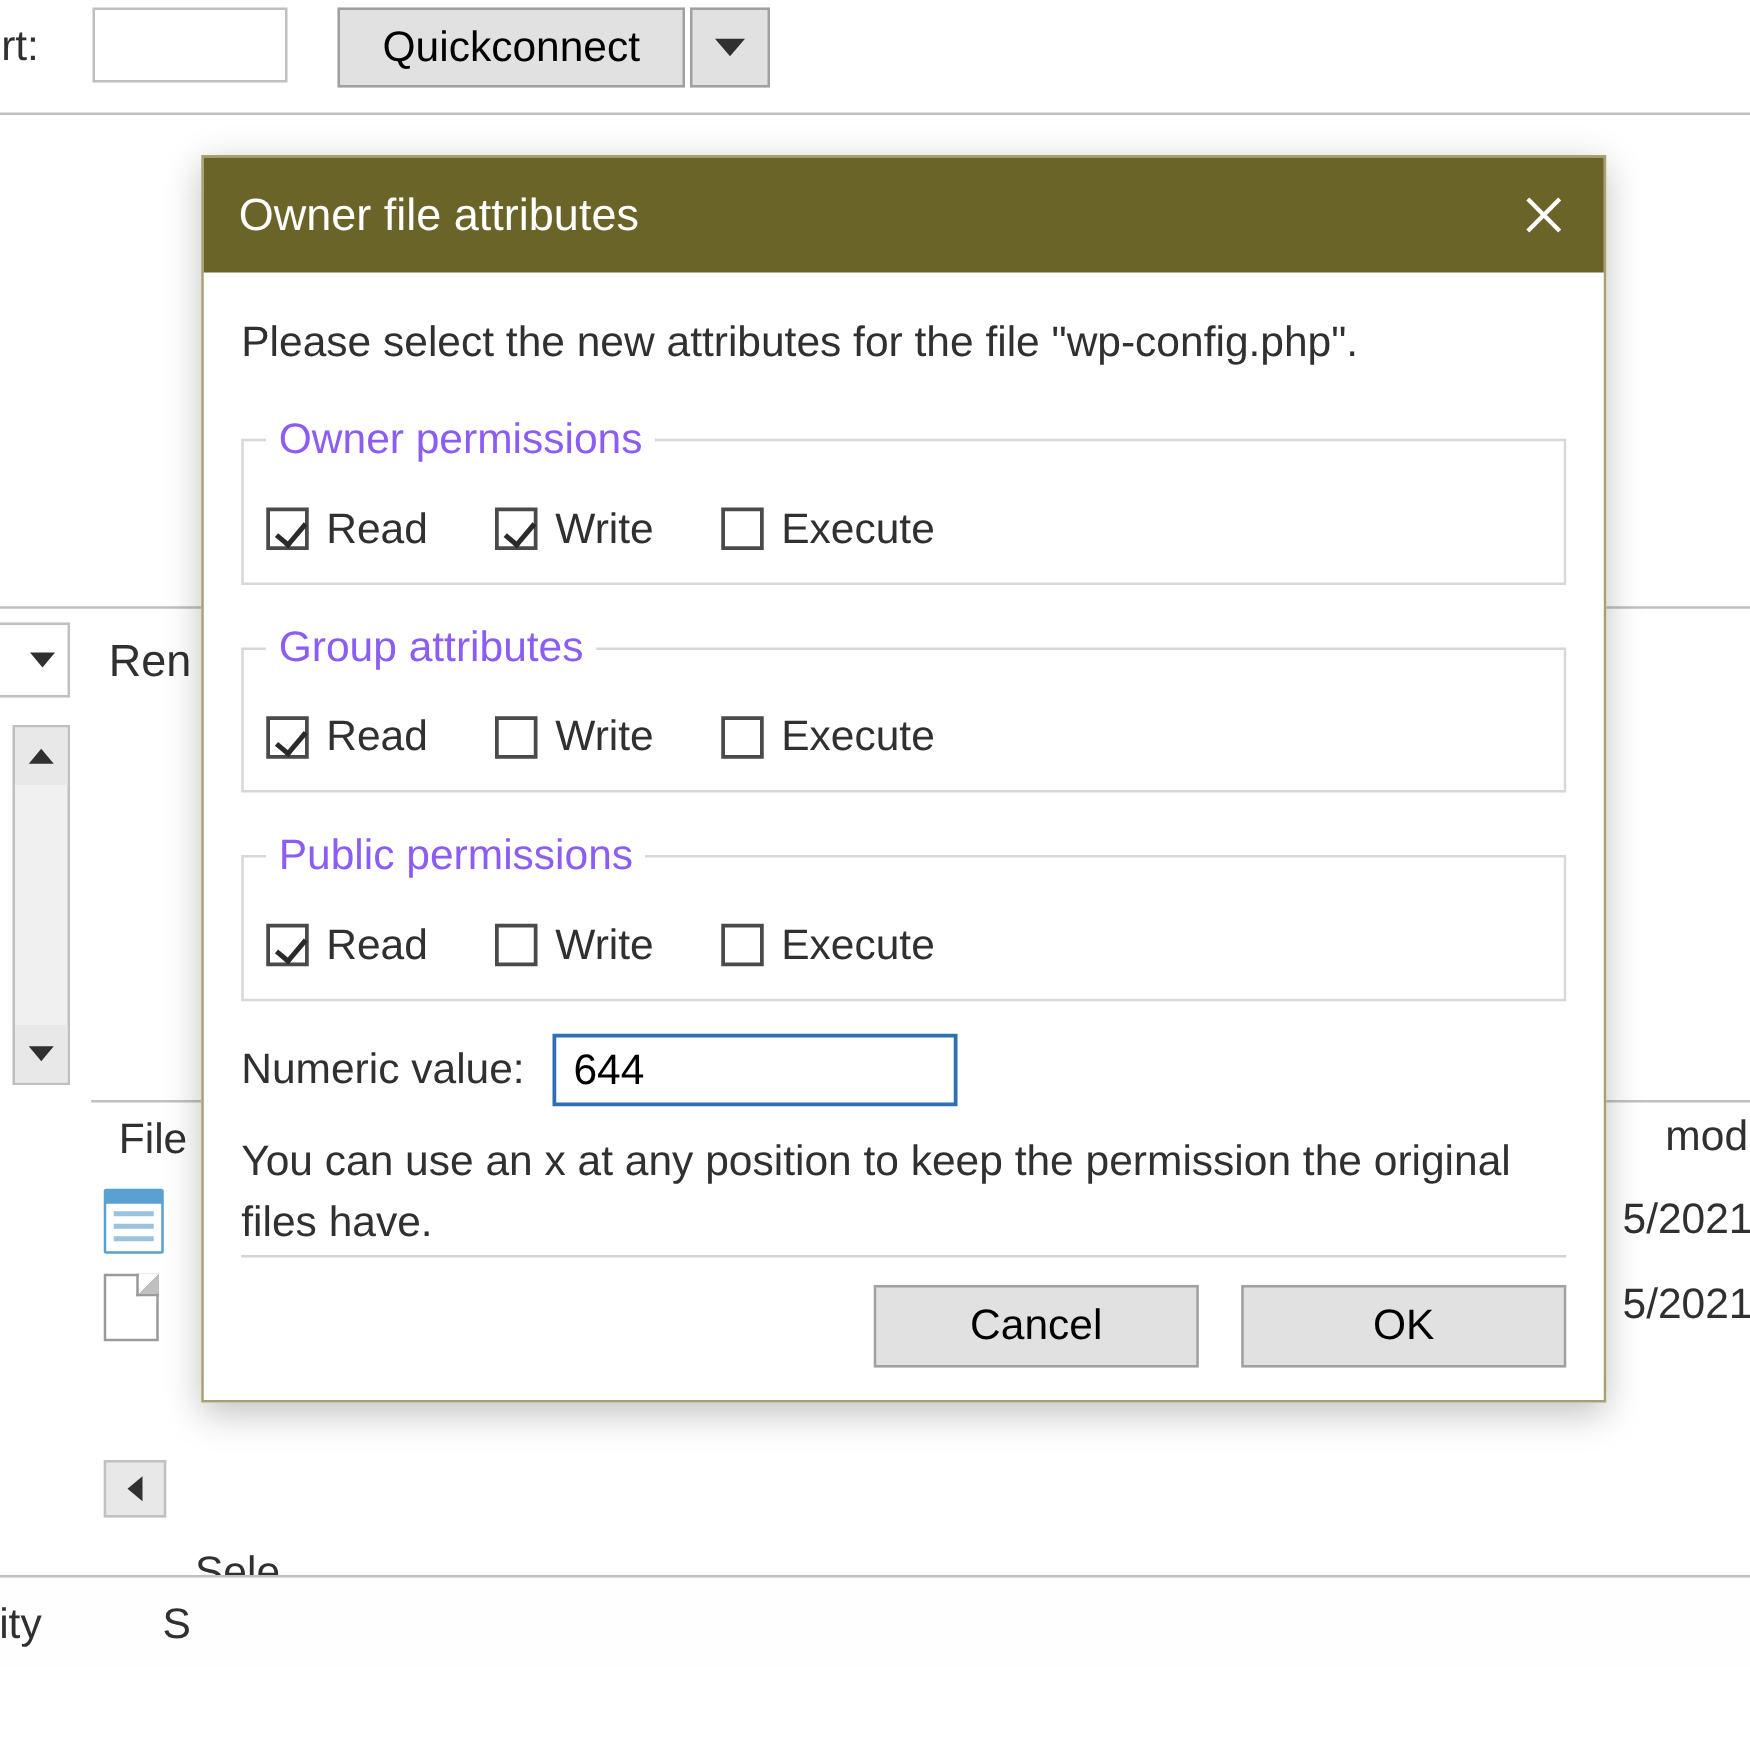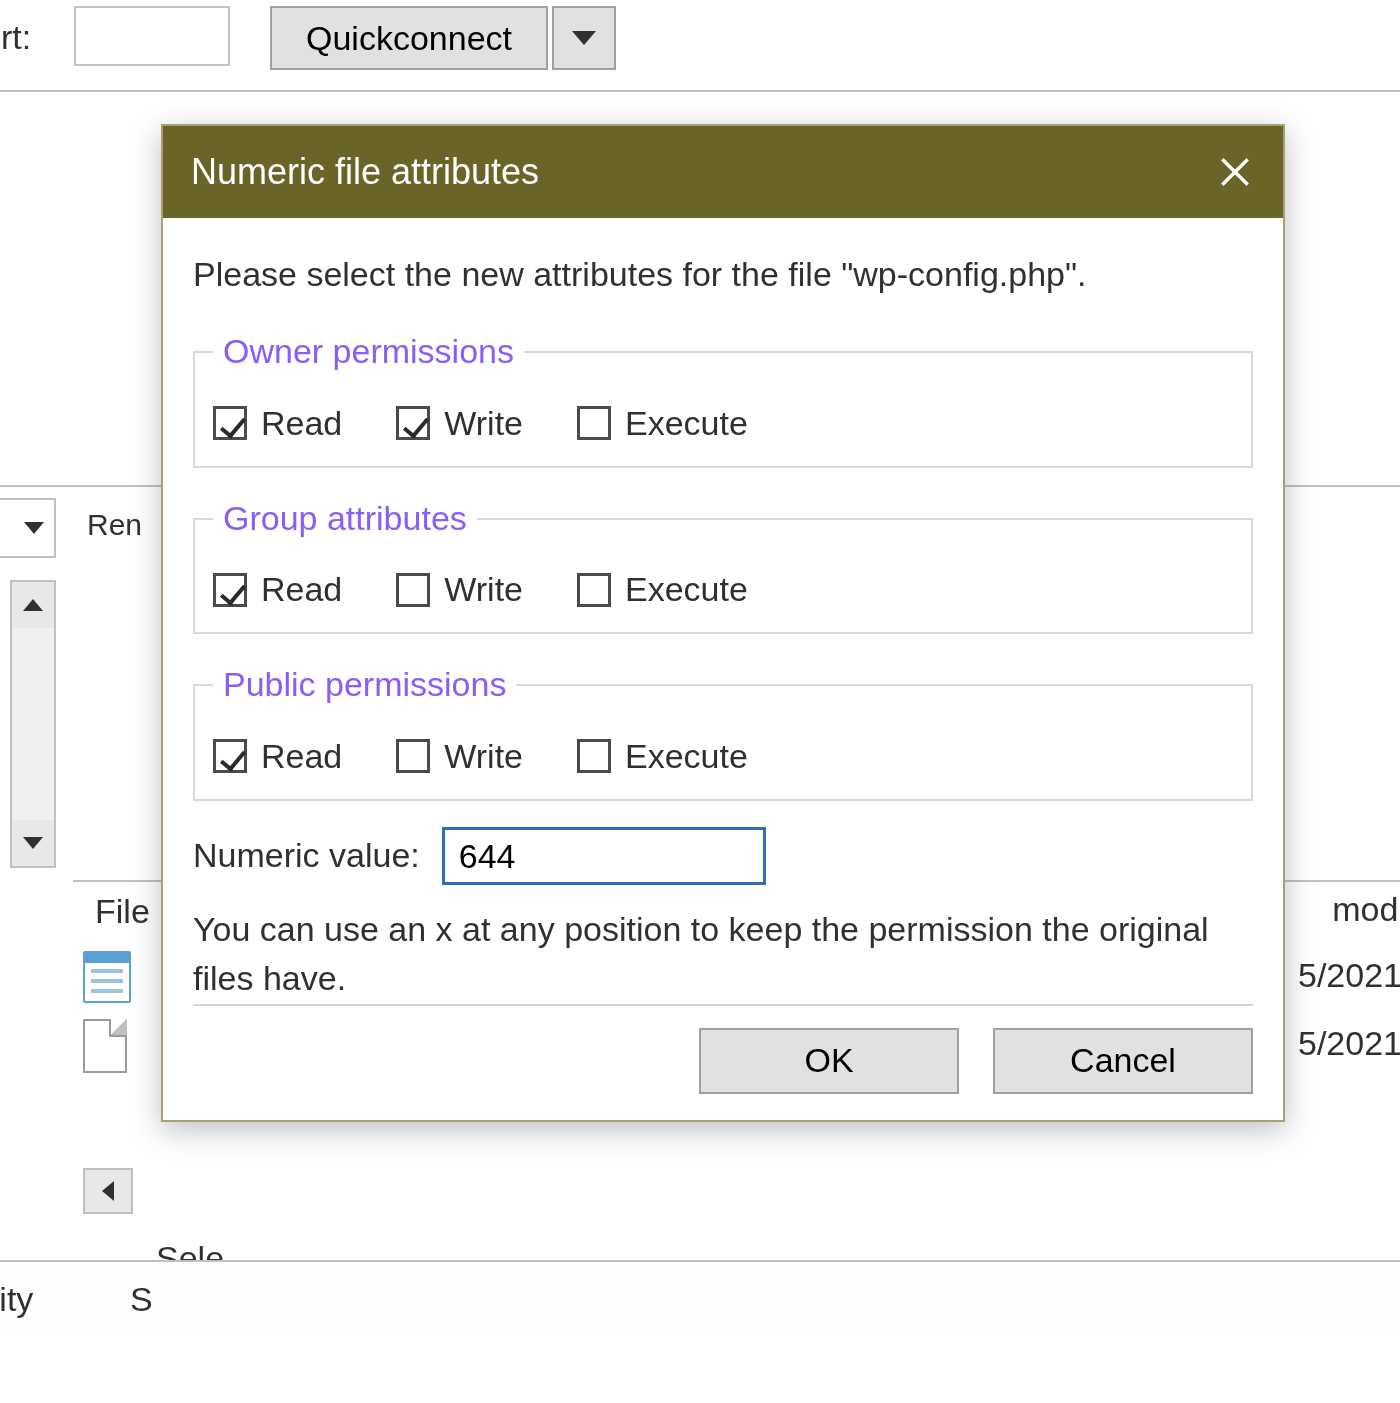--- a/index.html
+++ b/index.html
@@ -109,21 +109,21 @@
     width: 0; height: 0;
     border-left: 10px solid transparent;
     border-right: 10px solid transparent;
     border-top: 12px solid #303030;
   }
 
   .right-site-label {
     position: absolute;
     left: 87px;
     top: 508px;
-    font-size: 30px;
+    font-size: 36px;
   }
 
   .tree-scroll {
     position: absolute;
     left: 10px;
     top: 580px;
     width: 46px;
     height: 288px;
     border: 2px solid var(--border-gray);
     background: var(--light-gray);
@@ -441,21 +441,21 @@
 
   <div class="bottom-strip">
     <span class="rity">rity</span>
     <span class="st">S</span>
   </div>
 
 </div>
 
 <div class="dialog">
   <div class="dialog-title">
-    <span>Numeric file attributes</span>
+    <span>Owner file attributes</span>
     <div class="dialog-close">
       <svg viewBox="0 0 24 24">
         <line x1="3" y1="3" x2="21" y2="21"></line>
         <line x1="21" y1="3" x2="3" y2="21"></line>
       </svg>
     </div>
   </div>
 
   <div class="dialog-body">
     <div class="instruction">Please select the new attributes for the file "wp-config.php".</div>
@@ -516,20 +516,20 @@
 
     <div class="numeric-row">
       <span>Numeric value:</span>
       <input class="numeric-input" value="644" style="">
     </div>
 
     <div class="hint">You can use an x at any position to keep the permission the original files have.</div>
 
     <div class="dialog-footer">
       <button class="dlg-btn">
+        <span>Cancel</span>
+      </button>
+      <button class="dlg-btn">
         <span>OK</span>
       </button>
-      <button class="dlg-btn">
-        <span>Cancel</span>
-      </button>
     </div>
   </div>
 </div>
 
 </body></html>

